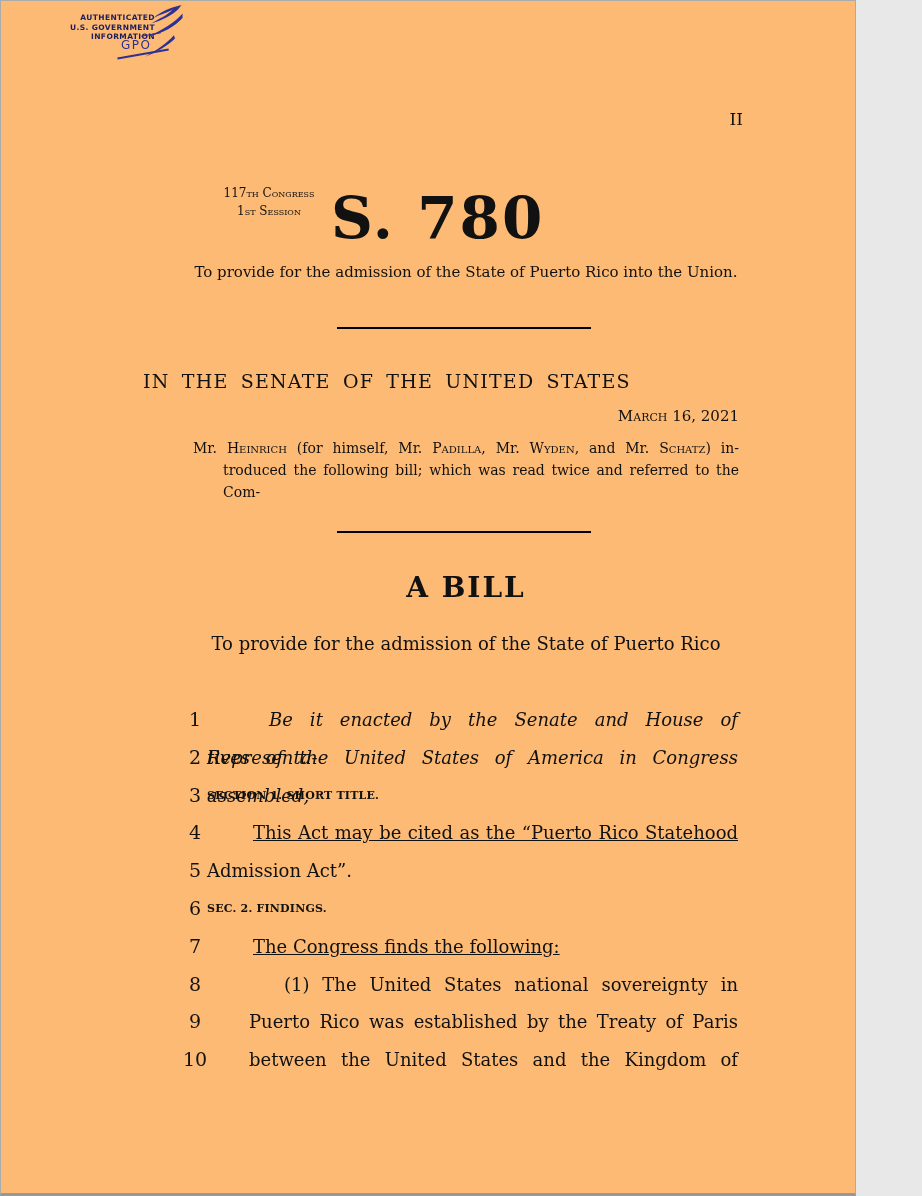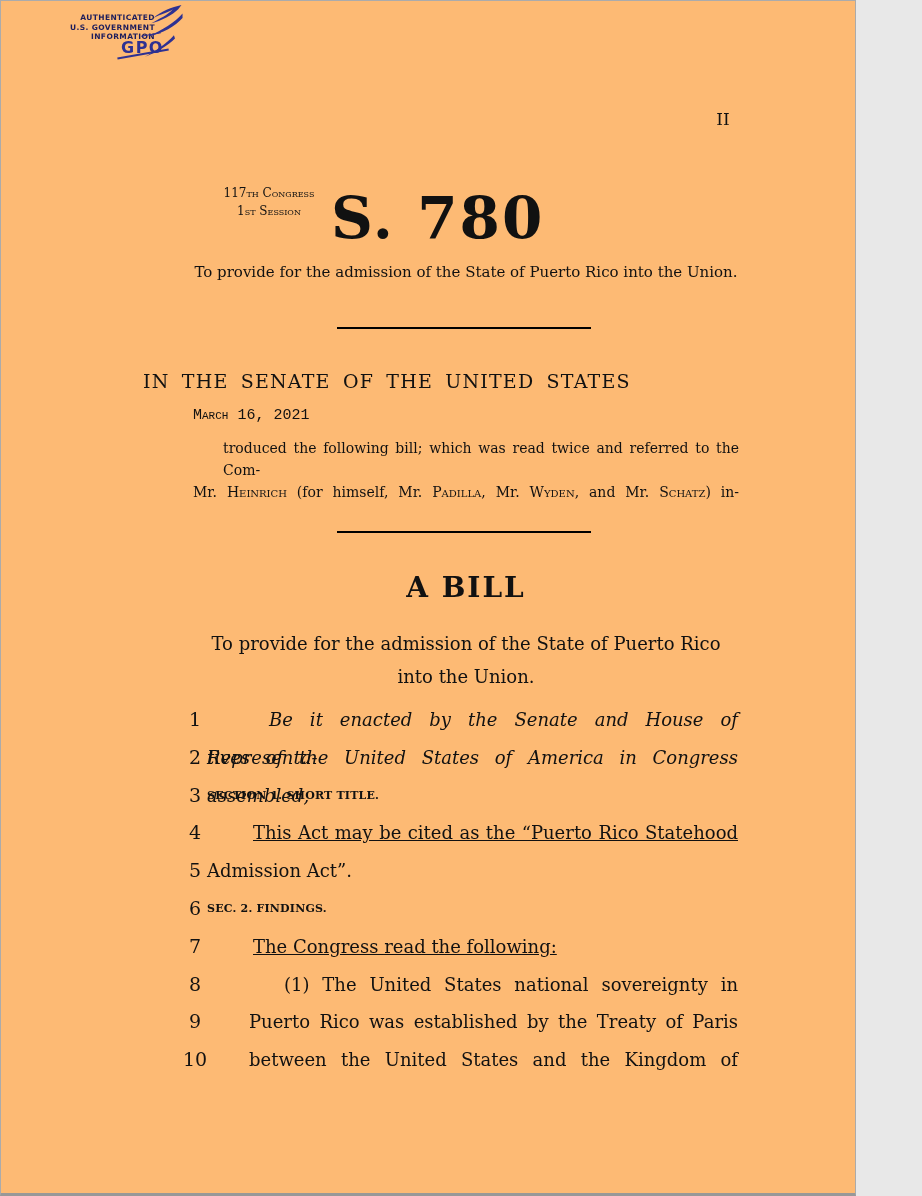--- a/index.html
+++ b/index.html
@@ -9,43 +9,43 @@
     border:1px solid #ababab; border-bottom:3px solid #989898;
     font-family:"DejaVu Serif","Liberation Serif",serif; color:#111;
     overflow:hidden;
   }
   
   .logo { position:absolute; left:62px; top:6px; width:140px; height:58px; }
   .logo-text { position:absolute; left:0; top:6px; width:92px; text-align:right;
     font-family:"DejaVu Sans","Liberation Sans",sans-serif; font-weight:bold;
     font-size:7.5px; line-height:9.5px; letter-spacing:0.4px; color:#1d1d5c; }
   .gpo { position:absolute; left:58px; top:31px;
-    font-family:"DejaVu Sans","Liberation Sans",sans-serif; font-weight:bold;
-    font-size:16px; letter-spacing:1.5px; color:#2e3192; }
+    font-family:"DejaVu Sans","Liberation Sans",sans-serif; font-weight:normal;
+    font-size:12px; letter-spacing:1.5px; color:#2e3192; }
   .eagle { position:absolute; left:76px; top:-2px; }
   .logo-dash { position:absolute; left:78px; top:27px; width:20px; height:1.2px;
     background:#2e3192; transform:rotate(-10deg); }
   .logo-underline { position:absolute; left:54px; top:46px; width:52px; height:1.5px;
     background:#2e3192; transform:rotate(-10deg); }
   
   .sheet-number { position:absolute; left:702px; top:108px; width:40px;
-    text-align:center; font-size:17px; }
+    text-align:right; font-size:17px; }
   .congress-block { position:absolute; left:192px; top:183px; width:152px;
     text-align:center; font-variant:small-caps; font-size:12px; line-height:18px; }
   .bill-number { position:absolute; left:330px; top:183px; width:300px;
     text-align:left; font-size:58px; font-weight:bold; letter-spacing:2px; }
   .short-title { position:absolute; left:192px; top:262px; width:546px;
     text-align:center; font-size:15px; }
   .rule { position:absolute; left:336px; width:254px; height:2px; background:#000; }
   .rule-1 { top:326px; }
   .rule-2 { top:530px; }
   .senate-line { position:absolute; left:142px; top:369px; width:646px;
     text-align:left; font-size:19px; letter-spacing:1.2px; word-spacing:5px; }
   .date-line { position:absolute; left:192px; top:406px; width:546px;
-    text-align:left; font-variant:small-caps; font-size:15px;font-family:Liberation Mono, monospace; }
+    text-align:right; font-variant:small-caps; font-size:15px; }
   
   .sponsor { position:absolute; left:192px; top:436px; width:546px;
     font-size:14px; line-height:22px; }
   .sline.ind { padding-left:30px; }
   .just { text-align:justify; text-align-last:justify; }
   .sc { font-variant:small-caps; }
   
   .bill-heading { position:absolute; left:192px; top:570px; width:546px;
     text-align:center; font-size:28px; font-weight:bold; letter-spacing:2px; }
   .bill-subject { position:absolute; left:162px; top:627px; width:606px;
@@ -95,30 +95,29 @@
   <div class="bill-number">S. 780</div>
 
   <div class="short-title">To provide for the admission of the State of Puerto Rico into the Union.</div>
 
   <div class="rule rule-1"></div>
 
   <div class="senate-line">IN THE SENATE OF THE UNITED STATES</div>
   <div class="date-line">March 16, 2021</div>
 
   <div class="sponsor" id="sponsor">
+      <div class="sline just"><span>Mr. </span><span class="sc">Heinrich</span><span> (for himself, Mr. </span><span class="sc">Padilla</span><span>, Mr. </span><span class="sc">Wyden</span><span>, and Mr. </span><span class="sc">Schatz</span><span>) in-</span></div>
       <div class="sline ind just"><span>troduced the following bill; which was read twice and referred to the Com-</span></div>
-      <div class="sline just"><span>Mr. </span><span class="sc">Heinrich</span><span> (for himself, Mr. </span><span class="sc">Padilla</span><span>, Mr. </span><span class="sc">Wyden</span><span>, and Mr. </span><span class="sc">Schatz</span><span>) in-</span></div>
     </div>
 
   <div class="rule rule-2"></div>
 
   <div class="bill-heading">A BILL</div>
   <div class="bill-subject">
     <div>To provide for the admission of the State of Puerto Rico</div>
-    <div>into the Union.</div>
   </div>
 
   <div class="body-lines" id="body-lines">
       <div class="bline">
         <span class="lnum">1</span>
         <div class="ltext italic enact just">Be it enacted by the Senate and House of Representa-</div>
       </div>
       <div class="bline">
         <span class="lnum">2</span>
         <div class="ltext italic just">tives of the United States of America in Congress assembled,</div>
@@ -134,21 +133,21 @@
       <div class="bline">
         <span class="lnum">5</span>
         <div class="ltext">Admission Act”.</div>
       </div>
       <div class="bline">
         <span class="lnum">6</span>
         <div class="ltext heading">SEC. 2. FINDINGS.</div>
       </div>
       <div class="bline">
         <span class="lnum">7</span>
-        <div class="ltext p1">The Congress read the following:</div>
+        <div class="ltext p1">The Congress finds the following:</div>
       </div>
       <div class="bline">
         <span class="lnum">8</span>
         <div class="ltext sub1 just">(1) The United States national sovereignty in</div>
       </div>
       <div class="bline">
         <span class="lnum">9</span>
         <div class="ltext sub just">Puerto Rico was established by the Treaty of Paris</div>
       </div>
       <div class="bline">

